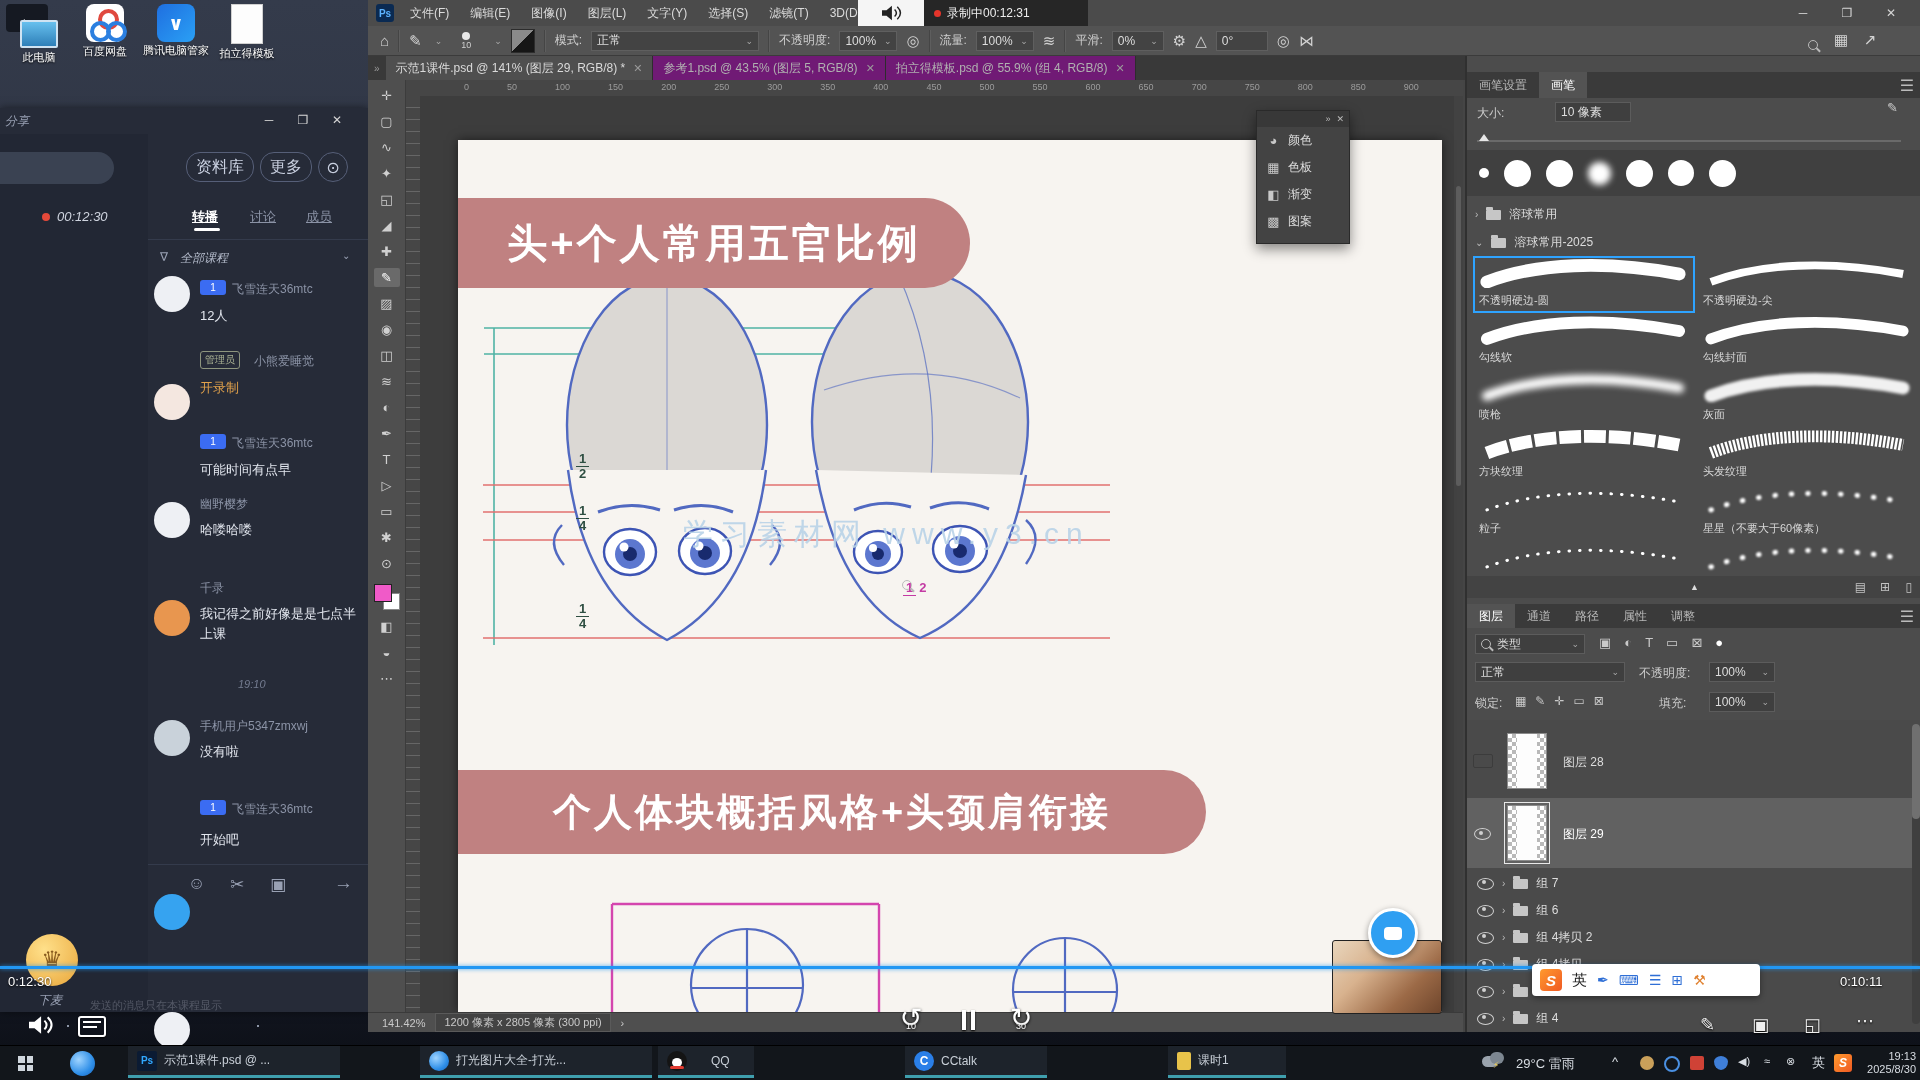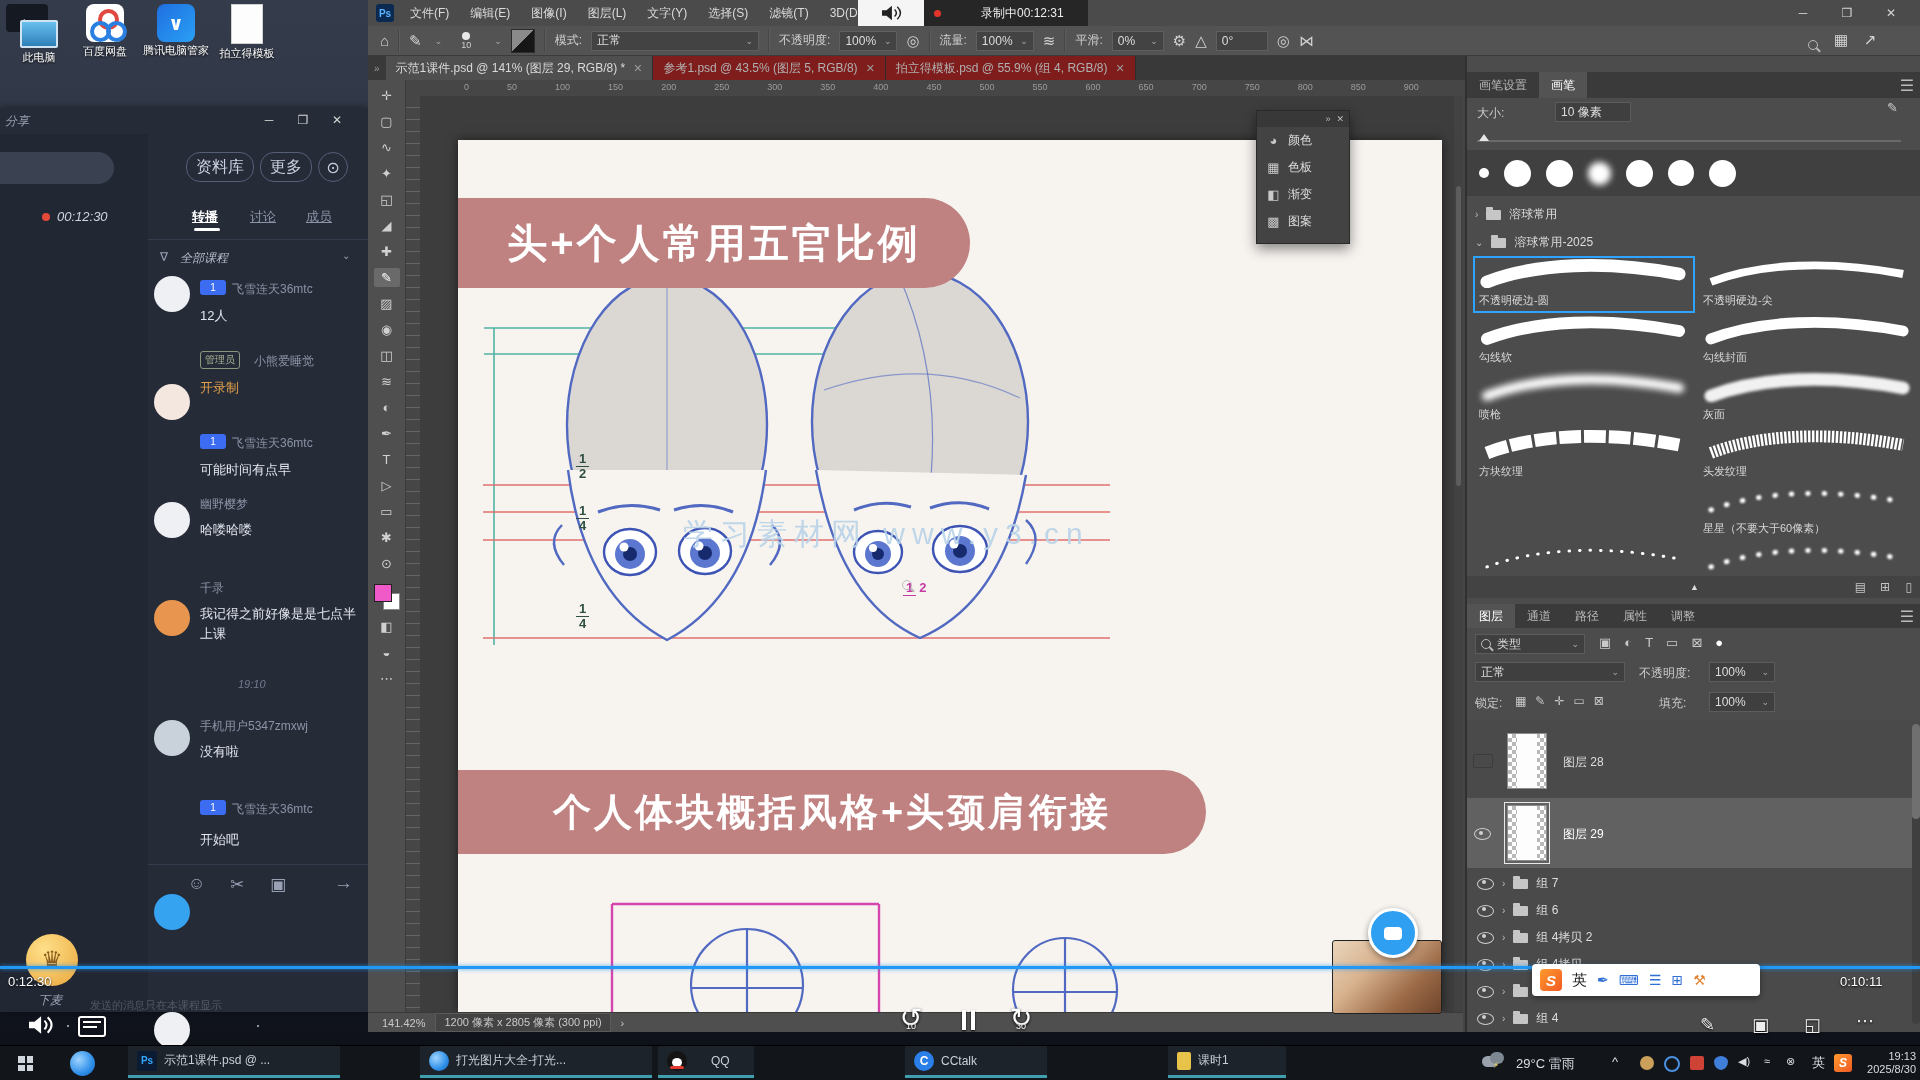--- a/index.html
+++ b/index.html
@@ -43,21 +43,21 @@
     display:flex;align-items:center;gap:9px;padding-left:12px;box-sizing:border-box;}
   .opt-label{font-size:12px;color:#cfcfcf;white-space:nowrap;}
   .opt-field{background:#434343;border:1px solid #5f5f5f;color:#ddd;font-size:12px;height:20px;
     display:flex;align-items:center;justify-content:space-between;padding:0 5px;box-sizing:border-box;}
   .opt-ic{color:#d2d2d2;font-size:15px;}
   .chev{color:#aaa;font-size:9px;margin-left:4px;}
   .vsep{width:1px;height:22px;background:#454545;border-right:1px solid #5e5e5e;}
   #ps-tabs{left:0;top:56px;width:100%;height:24px;background:#393939;display:flex;align-items:stretch;}
   .doc-tab{display:flex;align-items:center;gap:8px;padding:0 10px;font-size:12px;border-right:1px solid #2d2d2d;}
   .doc-tab.on{background:#4f4f4f;color:#dadada;}
-  .doc-tab.off{background:#7f1d1d;color:#b0b0b0;}
+  .doc-tab.off{background:#701a75;color:#b0b0b0;}
   .tab-x{color:#9a9a9a;font-size:11px;}
   #toolcol{left:0;top:80px;width:38px;height:952px;background:#4f4f4f;border-right:1px solid #3c3c3c;
     display:flex;flex-direction:column;align-items:center;padding-top:6px;box-sizing:border-box;gap:7px;}
   .tool{width:26px;height:19px;display:flex;align-items:center;justify-content:center;color:#d0d0d0;font-size:13px;}
   .tool.on{background:#6a6a6a;border-radius:2px;color:#fff;}
   #hruler{left:38px;top:80px;width:1057px;height:16px;background:#464646;border-bottom:1px solid #383838;}
   #vruler{left:38px;top:96px;width:14px;height:916px;background:#464646;border-right:1px solid #383838;
     background-image:repeating-linear-gradient(#464646 0 11px,#666 11px 12px);}
   .ruler-nums{display:flex;justify-content:space-between;color:#9c9c9c;font-size:9px;}
   #pasteboard{left:52px;top:96px;width:1043px;height:916px;background:#3d3d3d;}
@@ -261,21 +261,21 @@
     </div>
     
     <div class="abs" style="left:490px;top:0;width:66px;height:26px;background:#f5f5f5;display:flex;align-items:center;justify-content:center;">
       <svg width="22" height="18" viewBox="0 0 24 20">
           <path d="M2,7 h5 l6,-5 v16 l-6,-5 h-5 z" fill="#222"></path>
           <path d="M16,6 q4,4 0,8 M19,3 q7,7 0,14" stroke="#222" fill="none" stroke-width="1.6"></path>
         </svg>
     </div>
     <div class="abs" style="left:556px;top:0;width:164px;height:26px;background:#262626;display:flex;align-items:center;gap:6px;padding-left:10px;box-sizing:border-box;">
       <span style="width:7px;height:7px;border-radius:50%;background:#e5352b;"></span>
-      <span style="color:#eee;font-size:12px;margin-left:34px;">录制中00:12:31</span>
+      <span style="color:#eee;font-size:12px;">录制中00:12:31</span>
     </div>
     <span class="abs wctl" style="left:1418px;top:6px;">─</span>
     <span class="abs wctl" style="left:1462px;top:6px;">❐</span>
     <span class="abs wctl" style="left:1506px;top:6px;">✕</span>
 
     
     <div id="ps-options" class="abs">
       <span class="opt-ic">⌂</span>
       <span class="vsep"></span>
       <span class="opt-ic">✎</span>
@@ -596,20 +596,26 @@
               <path d="M10,24 C60,5 130,2 204,16"></path>
             </svg>
             <span class="bl">方块纹理</span>
         </div>
         <div class="cell" style="left:224px;top:171px;">
           <svg class="bs hair" viewBox="0 0 214 30">
               <path d="M10,24 C60,5 130,2 204,16"></path>
             </svg>
             <span class="bl">头发纹理</span>
         </div>
+        <div class="cell" style="left:0;top:228px;">
+          <svg class="bs dots" viewBox="0 0 214 30">
+              <path d="M10,24 C60,5 130,2 204,16"></path>
+            </svg>
+            <span class="bl">粒子</span>
+        </div>
         <div class="cell" style="left:224px;top:228px;">
           <svg class="bs starsbr" viewBox="0 0 214 30">
               <path d="M10,24 C60,5 130,2 204,16"></path>
             </svg>
             <span class="bl">星星（不要大于60像素）</span>
         </div>
         <div class="cell" style="left:0;top:285px;">
           <svg class="bs dots" viewBox="0 0 214 30">
               <path d="M10,24 C60,5 130,2 204,16"></path>
             </svg>

